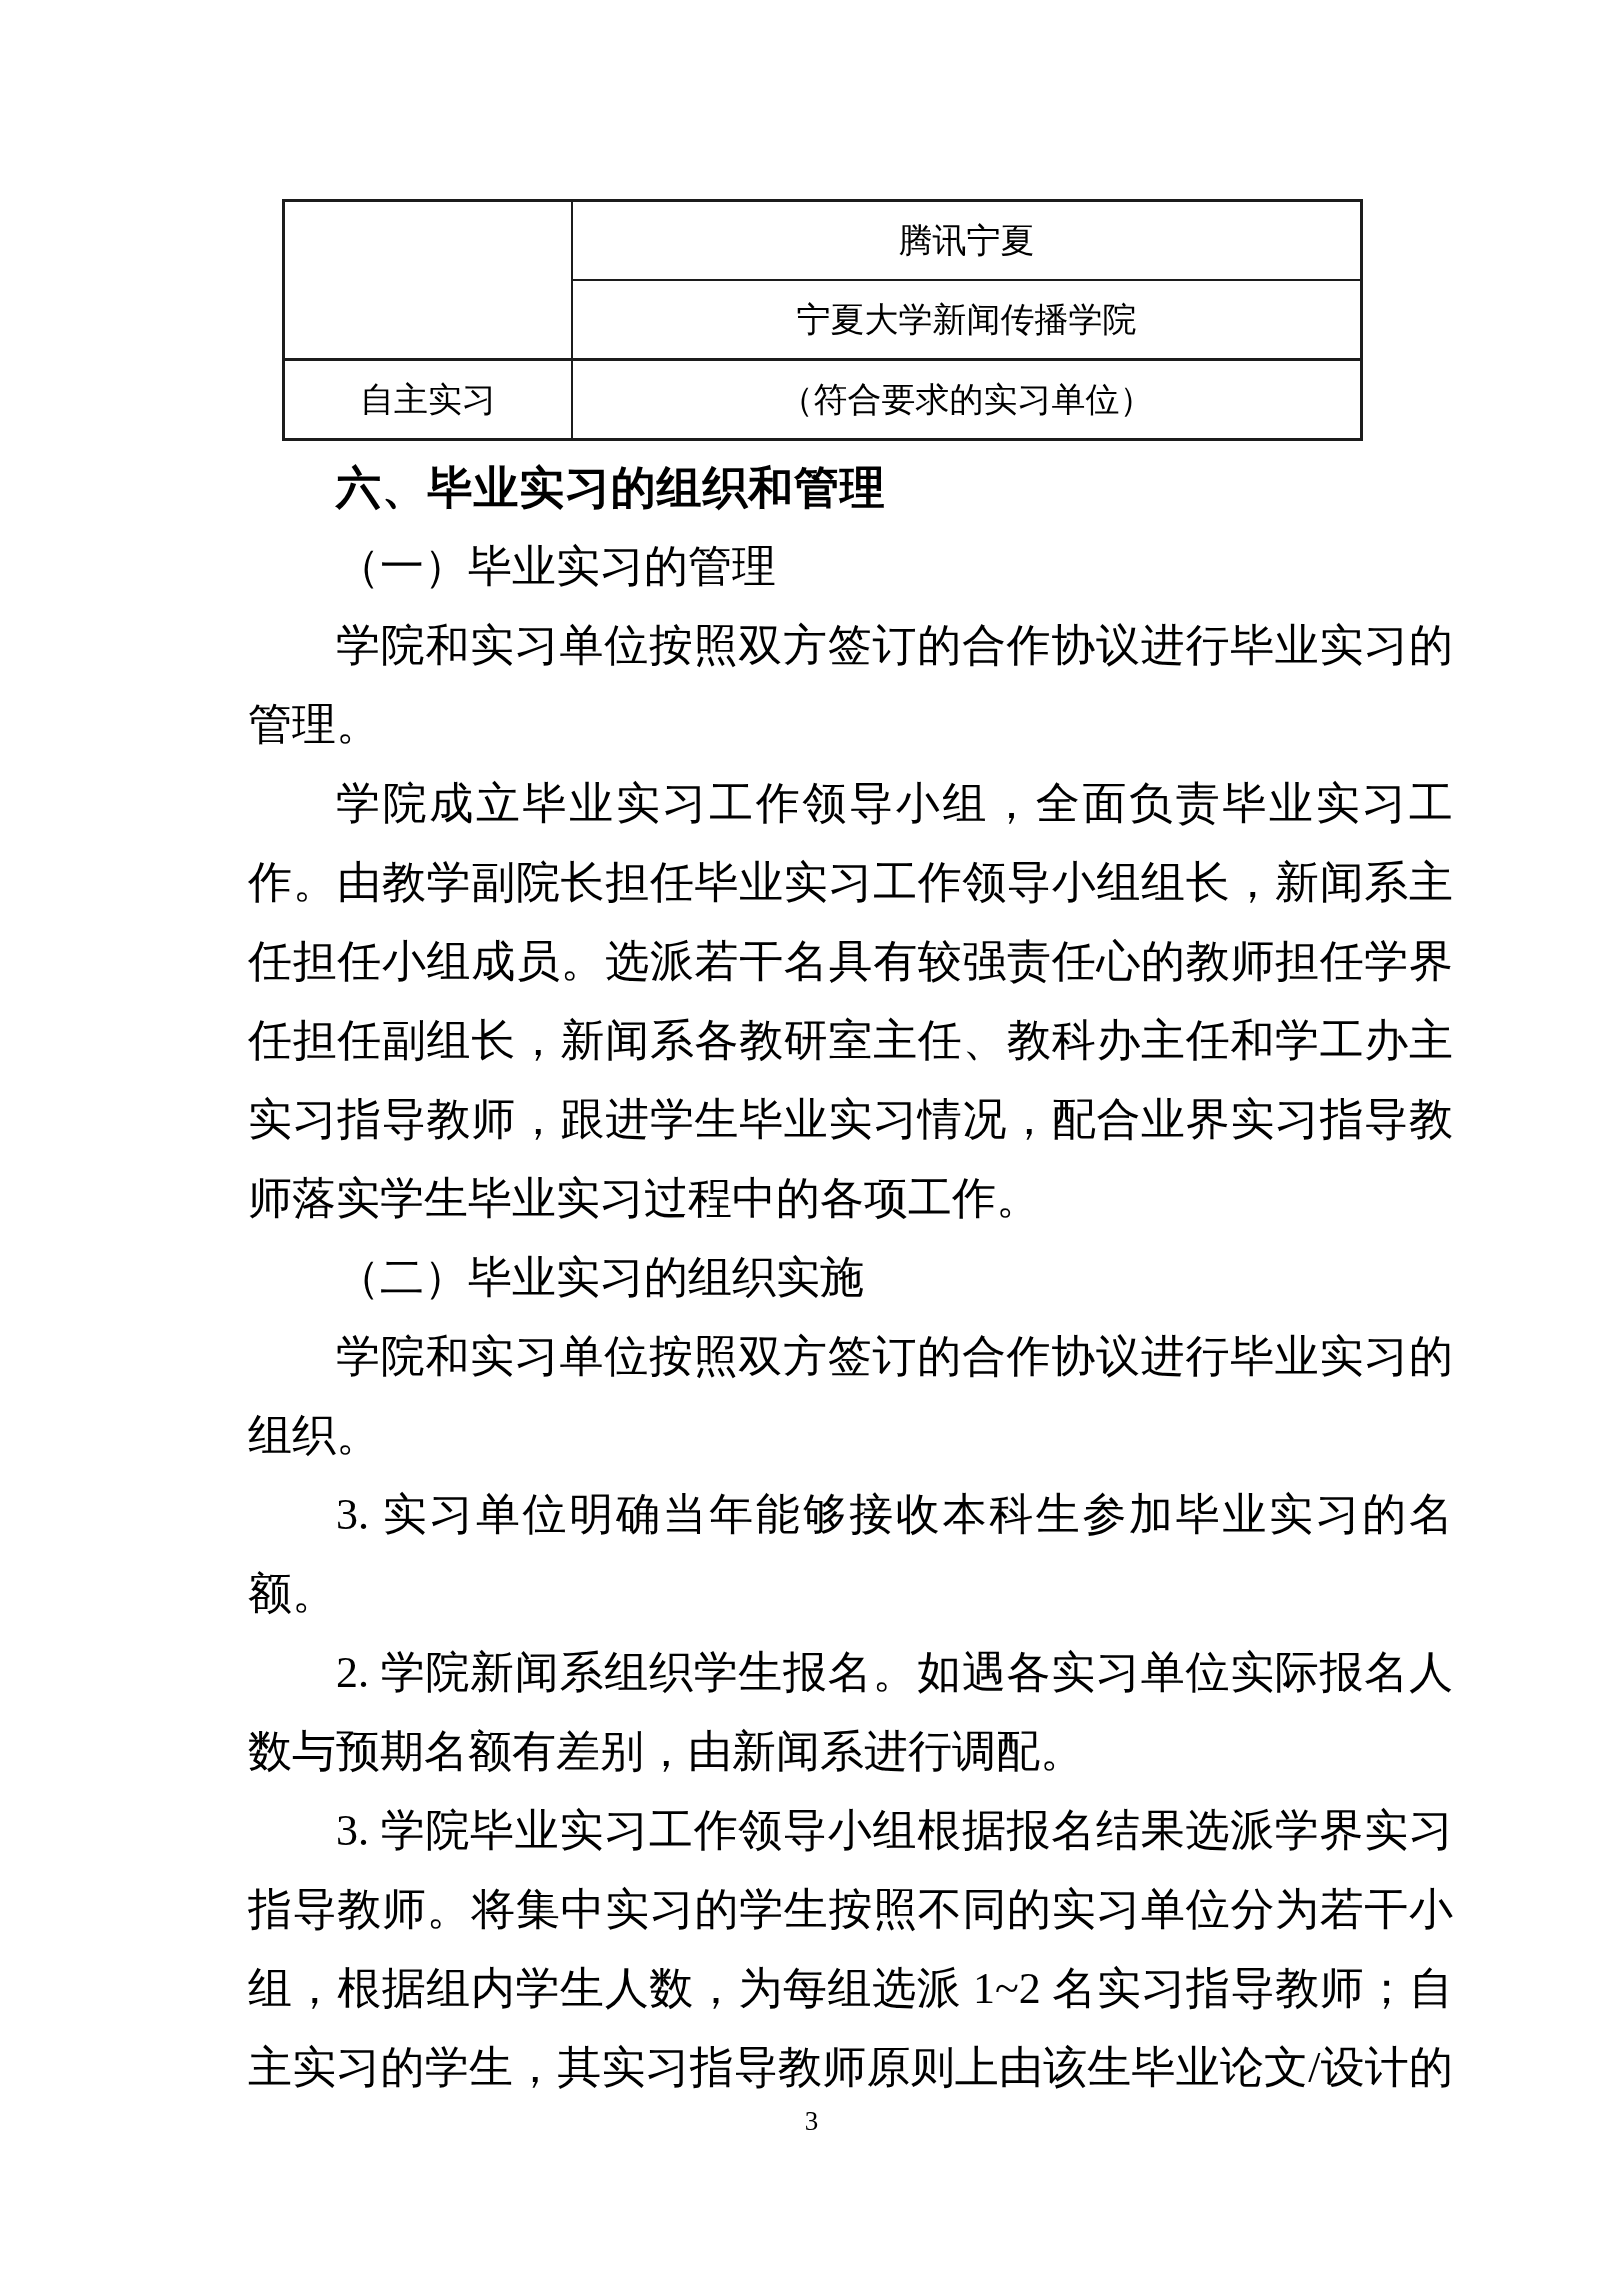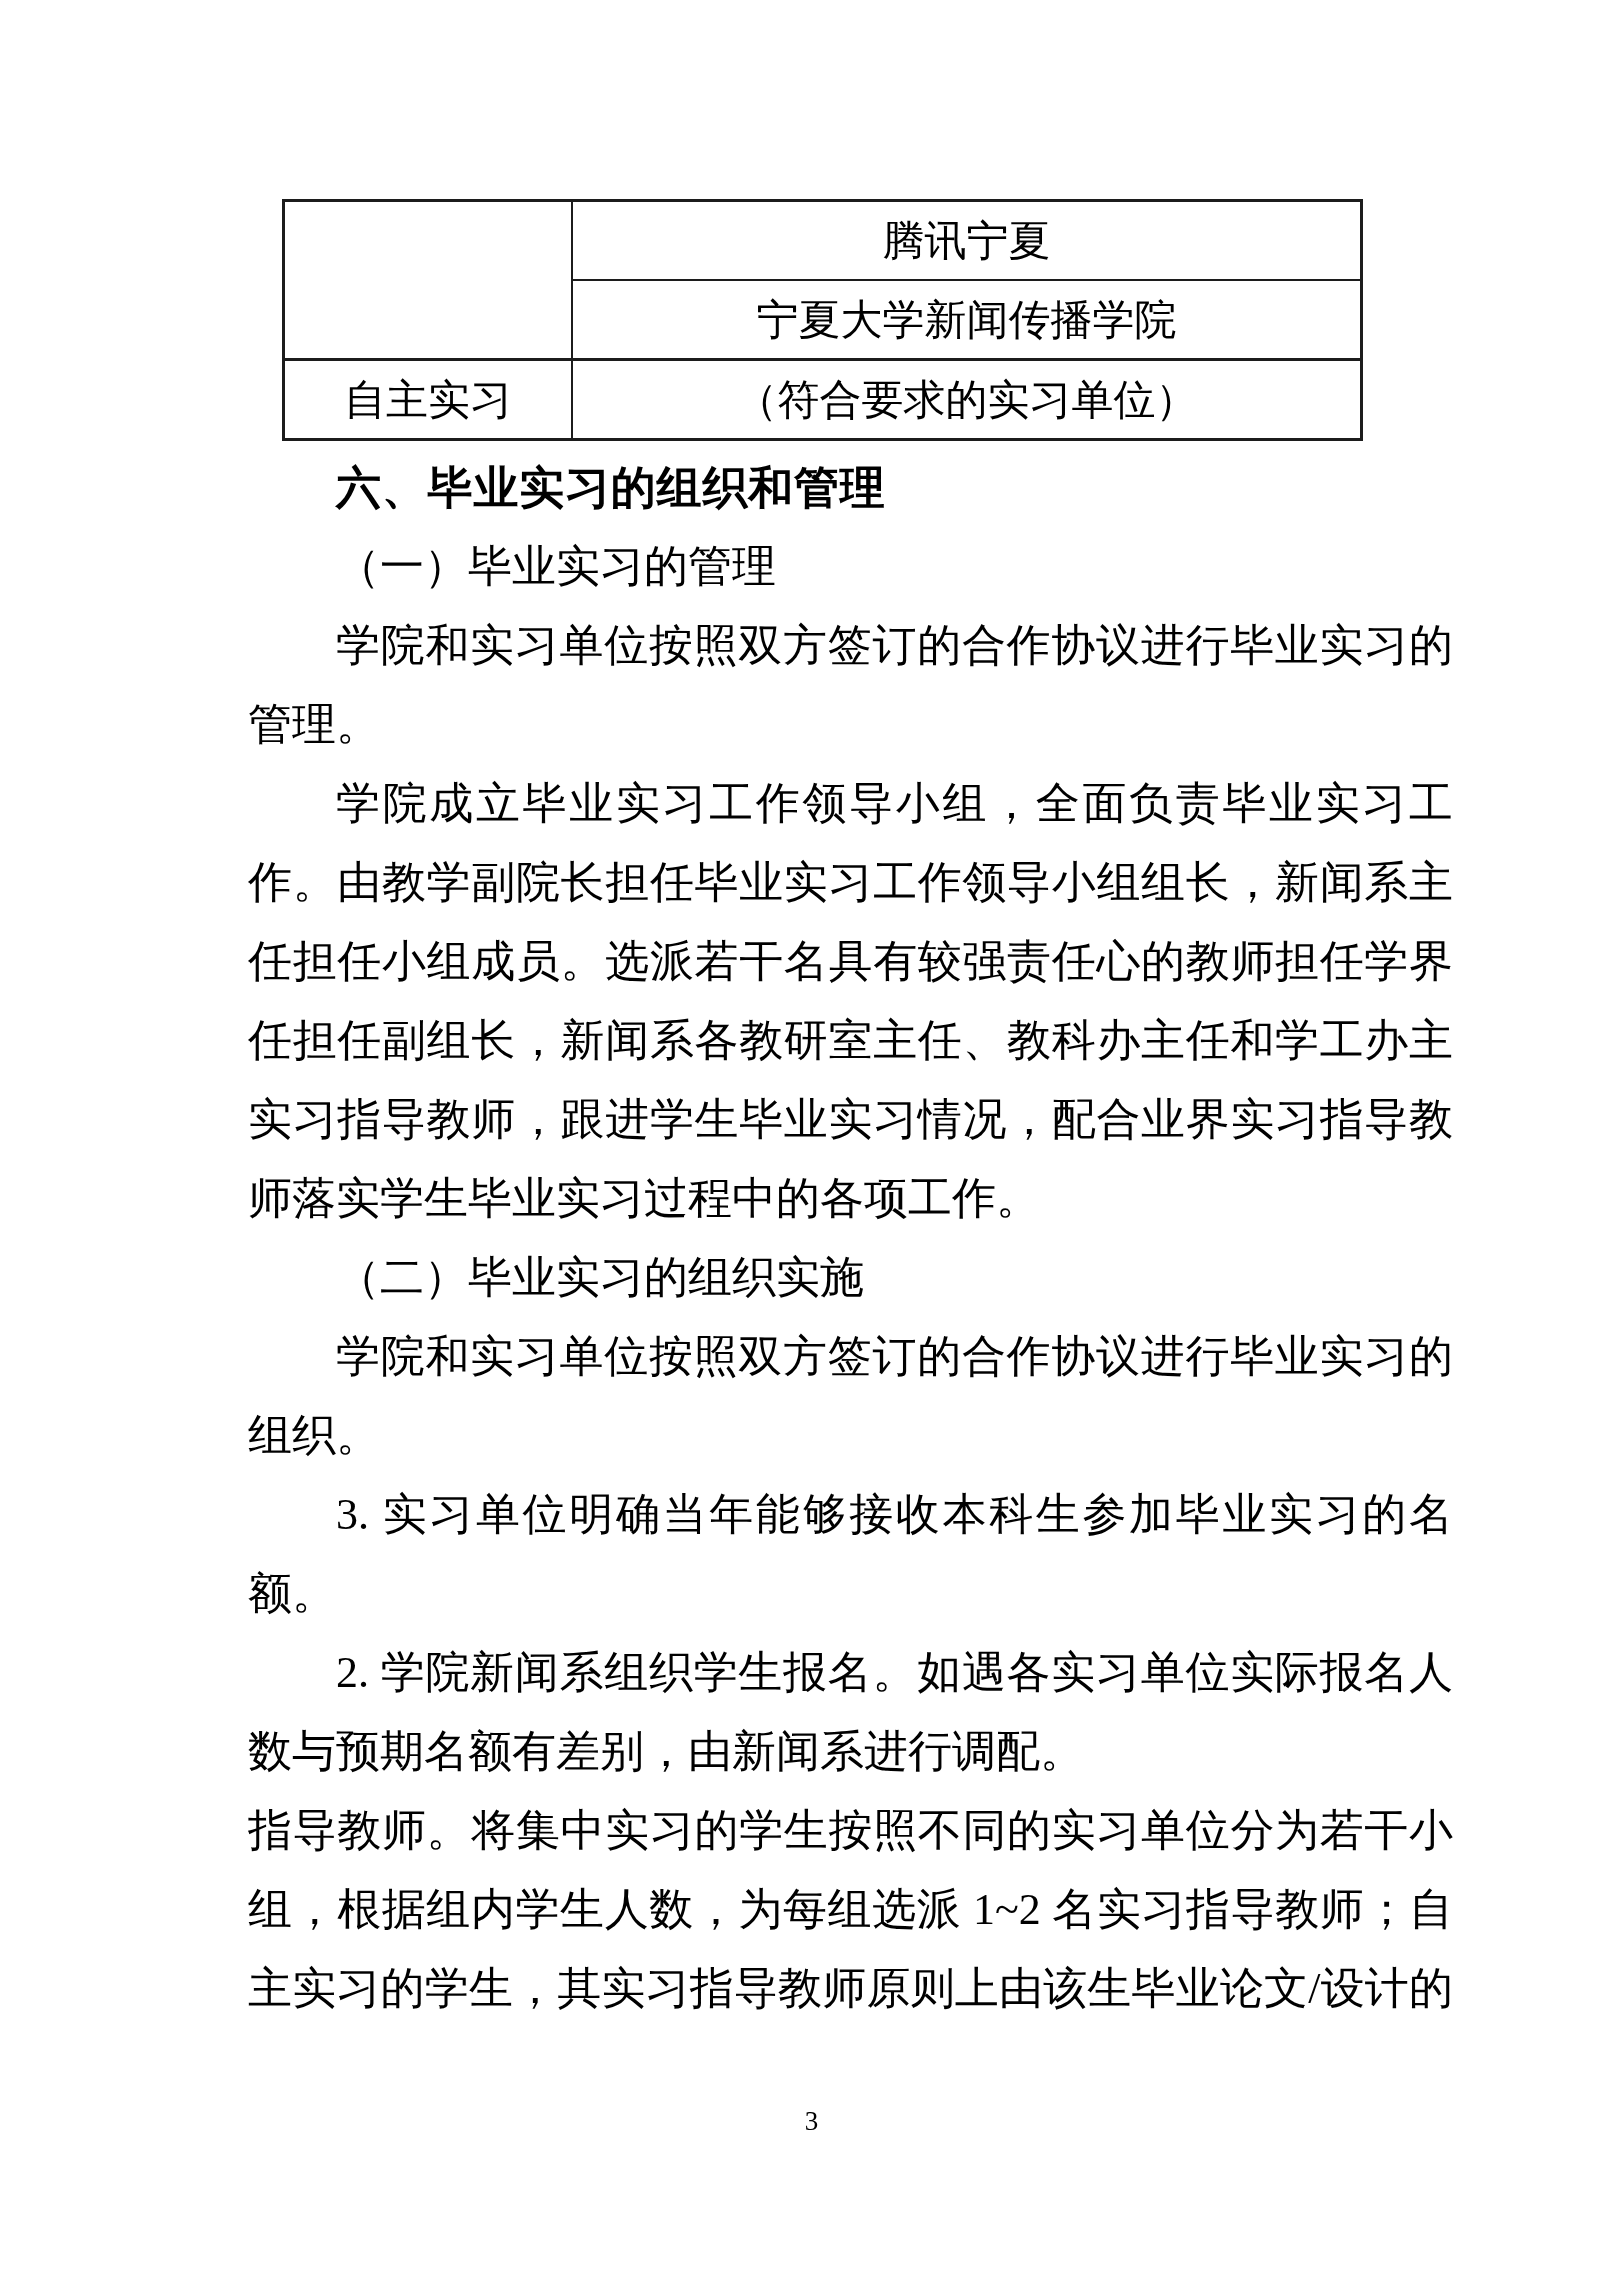--- a/index.html
+++ b/index.html
@@ -17,21 +17,21 @@
     left: 282px; top: 199px;
     border-collapse: collapse;
     table-layout: fixed;
     width: 1073px;
   }
   .doc-table td {
     border: 2.4px solid #1c1c1c;
     height: 77px;
     text-align: center;
     vertical-align: middle;
-    font-size: 42px;
+    font-size: 34px;
     color: #000;
     padding: 0;
     overflow: hidden;
   }
   .doc-table .col-left  { width: 286px; }
   .doc-table .col-right { width: 787px; }
   .doc-table { border: 3.2px solid #1c1c1c; }
   .doc-table tr.sep td { border-top-width: 3.2px; text-align: center; }
   
   .content {
@@ -104,20 +104,21 @@
     <div class="line">任担任副组长，新闻系各教研室主任、教科办主任和学工办主</div>
     <div class="line">实习指导教师，跟进学生毕业实习情况，配合业界实习指导教</div>
     <div class="line ragged">师落实学生毕业实习过程中的各项工作。</div>
     <div class="line indent ragged">（二）毕业实习的组织实施</div>
     <div class="line indent">学院和实习单位按照双方签订的合作协议进行毕业实习的</div>
     <div class="line ragged">组织。</div>
     <div class="line indent">3. 实习单位明确当年能够接收本科生参加毕业实习的名</div>
     <div class="line ragged">额。</div>
     <div class="line indent">2. 学院新闻系组织学生报名。如遇各实习单位实际报名人</div>
     <div class="line ragged">数与预期名额有差别，由新闻系进行调配。</div>
+    <div class="line indent">3. 学院毕业实习工作领导小组根据报名结果选派学界实习</div>
     <div class="line">指导教师。将集中实习的学生按照不同的实习单位分为若干小</div>
     <div class="line">组，根据组内学生人数，为每组选派 1~2 名实习指导教师；自</div>
     <div class="line">主实习的学生，其实习指导教师原则上由该生毕业论文/设计的</div>
   </div>
 
   <div class="page-number">3</div>
 
 </div>
 
 

